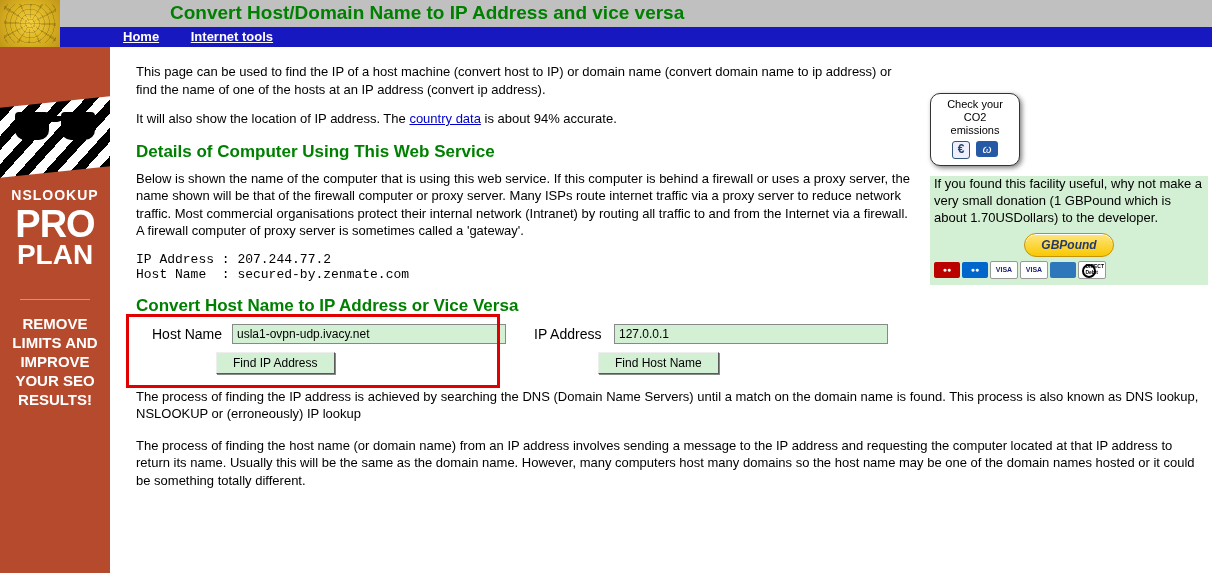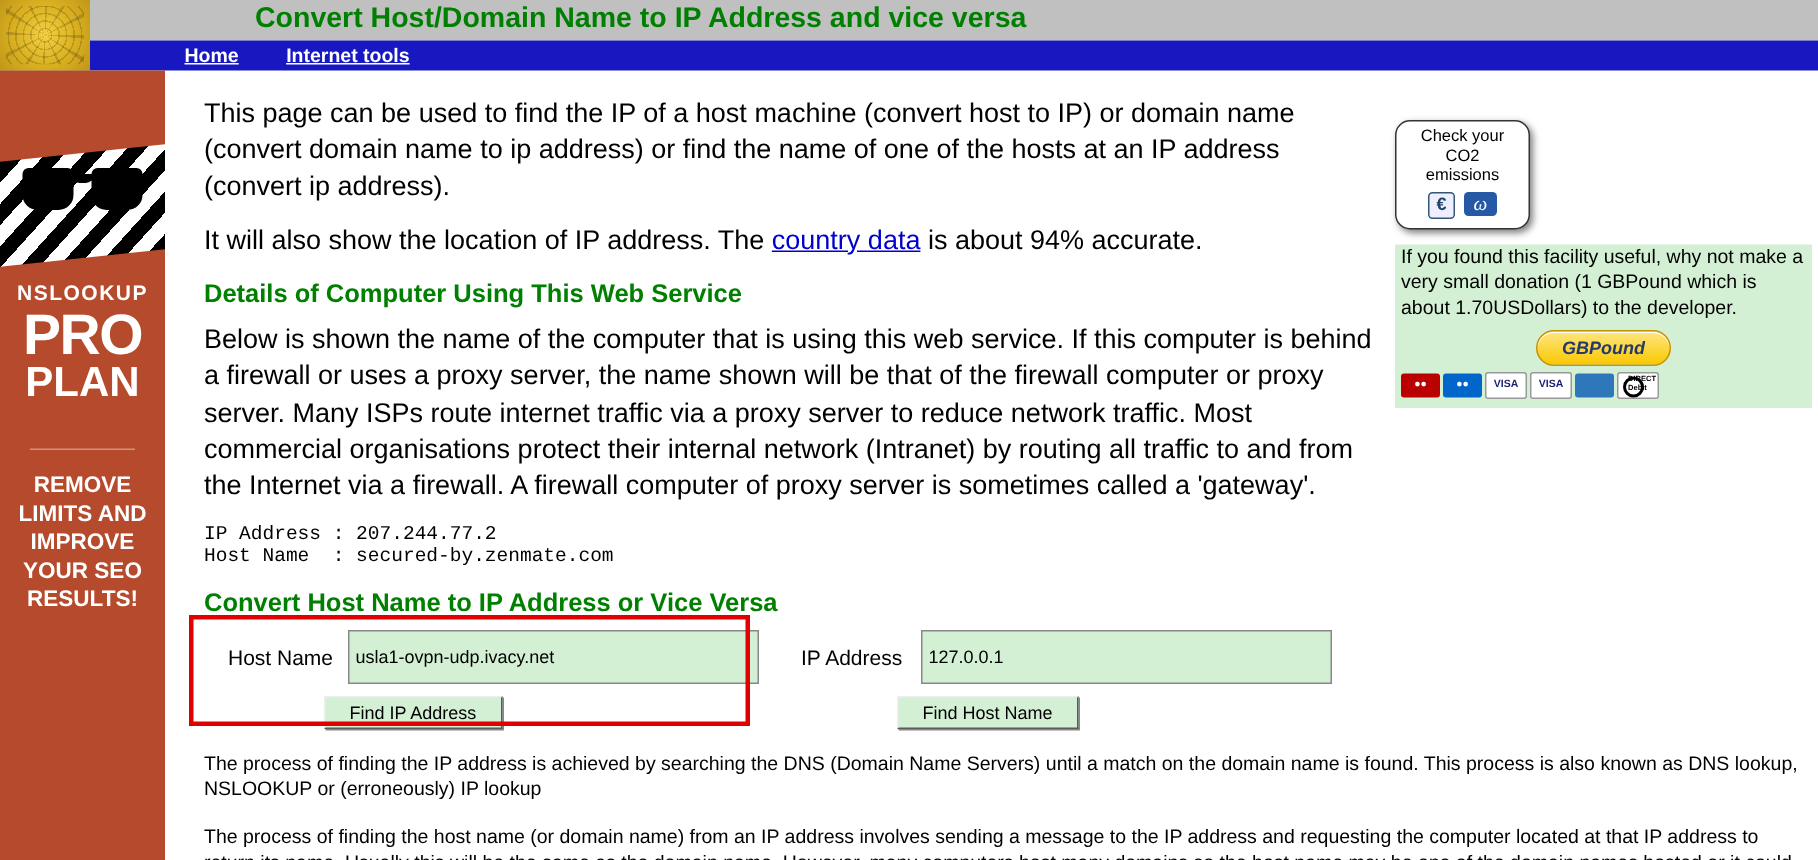--- a/index.html
+++ b/index.html
@@ -18,33 +18,33 @@
   .glasses { position:absolute; top:65px; left:15px; width:80px; height:34px; }
   .lens { position:absolute; width:34px; height:28px; background:#000; border-radius:4px 4px 10px 10px; }
   .lens.l { left:0; } .lens.r { right:0; }
   .bridge { position:absolute; left:32px; top:4px; width:16px; height:6px; background:#000; border-radius:0 0 6px 6px; }
   .sr-brand { margin-top:10px; font-weight:bold; letter-spacing:1px; font-size:14px; font-family: Arial, sans-serif; }
   .sr-pro { font-family: Arial Black, Arial, sans-serif; font-weight:900; font-size:38px; line-height:34px; margin-top:4px; letter-spacing:-1px; }
   .sr-plan { font-family: Arial Black, Arial, sans-serif; font-weight:900; font-size:28px; line-height:28px; letter-spacing:0; }
   .sr-divider { border-top:1px solid rgba(255,255,255,.4); width:70px; margin:30px auto 14px; }
   .sr-tag { font-family: Arial Narrow, Arial, sans-serif; font-size:15px; line-height:19px; font-weight:bold; }
   .main { flex:1; padding:10px 0 0 26px; position:relative; }
-  .body-text { width:780px; font-size:18px; line-height:1.35; margin:6px 0 12px; }
+  .body-text { width:780px; font-size:13px; line-height:1.35; margin:6px 0 12px; }
   a.inline { color:#0000cc; text-decoration:underline;text-align:right; }
   h2.green { color:#008000; font-size:17px; font-weight:bold; margin:14px 0 8px; font-family: Verdana, sans-serif; }
   .mono { font-family: "Courier New", monospace; font-size:13px; white-space:pre; margin:10px 0 14px; }
   .form-row { display:flex; gap:12px; margin-top:6px; position:relative; }
   .form-col { width:370px; }
   .field-line { display:flex; align-items:center; }
   .field-label { width:80px; font-size:14px;margin-left:16px; }
-  .txt { flex:1; height:36px; background:#d4f0d4; border:1px solid #888; font-family:Verdana,sans-serif; font-size:12px; padding:1px 4px; box-sizing:border-box; width:260px; }
+  .txt { flex:1; height:20px; background:#d4f0d4; border:1px solid #888; font-family:Verdana,sans-serif; font-size:12px; padding:1px 4px; box-sizing:border-box; width:260px; }
   .btn { margin:8px 0 0 80px; background:#d4f0d4; border:1px solid #5a5a5a; border-top-color:#eee; border-left-color:#eee; font-family:Verdana,sans-serif; font-size:12px; padding:3px 16px; box-shadow:1px 1px 0 #888; cursor:pointer; }
   .redbox { position:absolute; border:3px solid #e00000; left:-10px; top:-10px; width:368px; height:68px; pointer-events:none; }
   .wide-text { width:1070px; font-size:13px; line-height:1.35; margin:14px 0 8px; }
-  .right-col { position:absolute; left:930px; top:80px; width:275px; }
+  .right-col { position:absolute; left:930px; top:93px; width:275px; }
   .co2 { width:80px; background:#fff; border:1px solid #333; border-radius:10px; box-shadow:2px 2px 5px rgba(0,0,0,.5); padding:4px 4px 6px; font-size:11px; line-height:13px; text-align:center; margin-bottom:10px; }
   .co2 .icons { display:flex; justify-content:center; gap:6px; margin-top:4px; }
   .euro { width:16px; height:16px; background:#eef; border:1px solid #357; border-radius:3px; color:#246; font-weight:bold; font-size:12px; line-height:15px; }
   .wglyph { width:22px; height:16px; background:#2559a6; color:#fff; border-radius:3px; font-family:serif; font-style:italic; font-size:13px; line-height:15px; }
   .donate-box { background:#d4f0d4; padding:0 4px 6px 4px; width:270px; font-size:13px; line-height:1.3; }
   .donate-btn { display:block; margin:6px auto 4px; width:90px; height:24px; background:linear-gradient(#ffe680,#f9c802); border:1px solid #c79200; border-radius:12px; color:#253a6b; font-weight:bold; font-size:12px; font-style:italic; cursor:pointer; box-shadow:inset 0 1px 0 #fff; }
   .cards { display:flex; gap:2px; align-items:center; justify-content:flex-start; }
   .card { width:26px; height:16px; border-radius:2px; font-size:7px; color:#fff; display:flex; align-items:center; justify-content:center; font-weight:bold; font-family:Arial; }
   .c-mc{background:#b00;} .c-mae{background:#06c;} .c-visa{background:#fff;color:#1a1f71;border:1px solid #999;} .c-amex{background:#2e77bb;} .c-dd{background:#fff;border:1px solid #999;color:#000;position:relative;}
   .c-dd::before{content:"";position:absolute;left:3px;top:2px;width:10px;height:10px;border:2px solid #000;border-radius:50%;}

